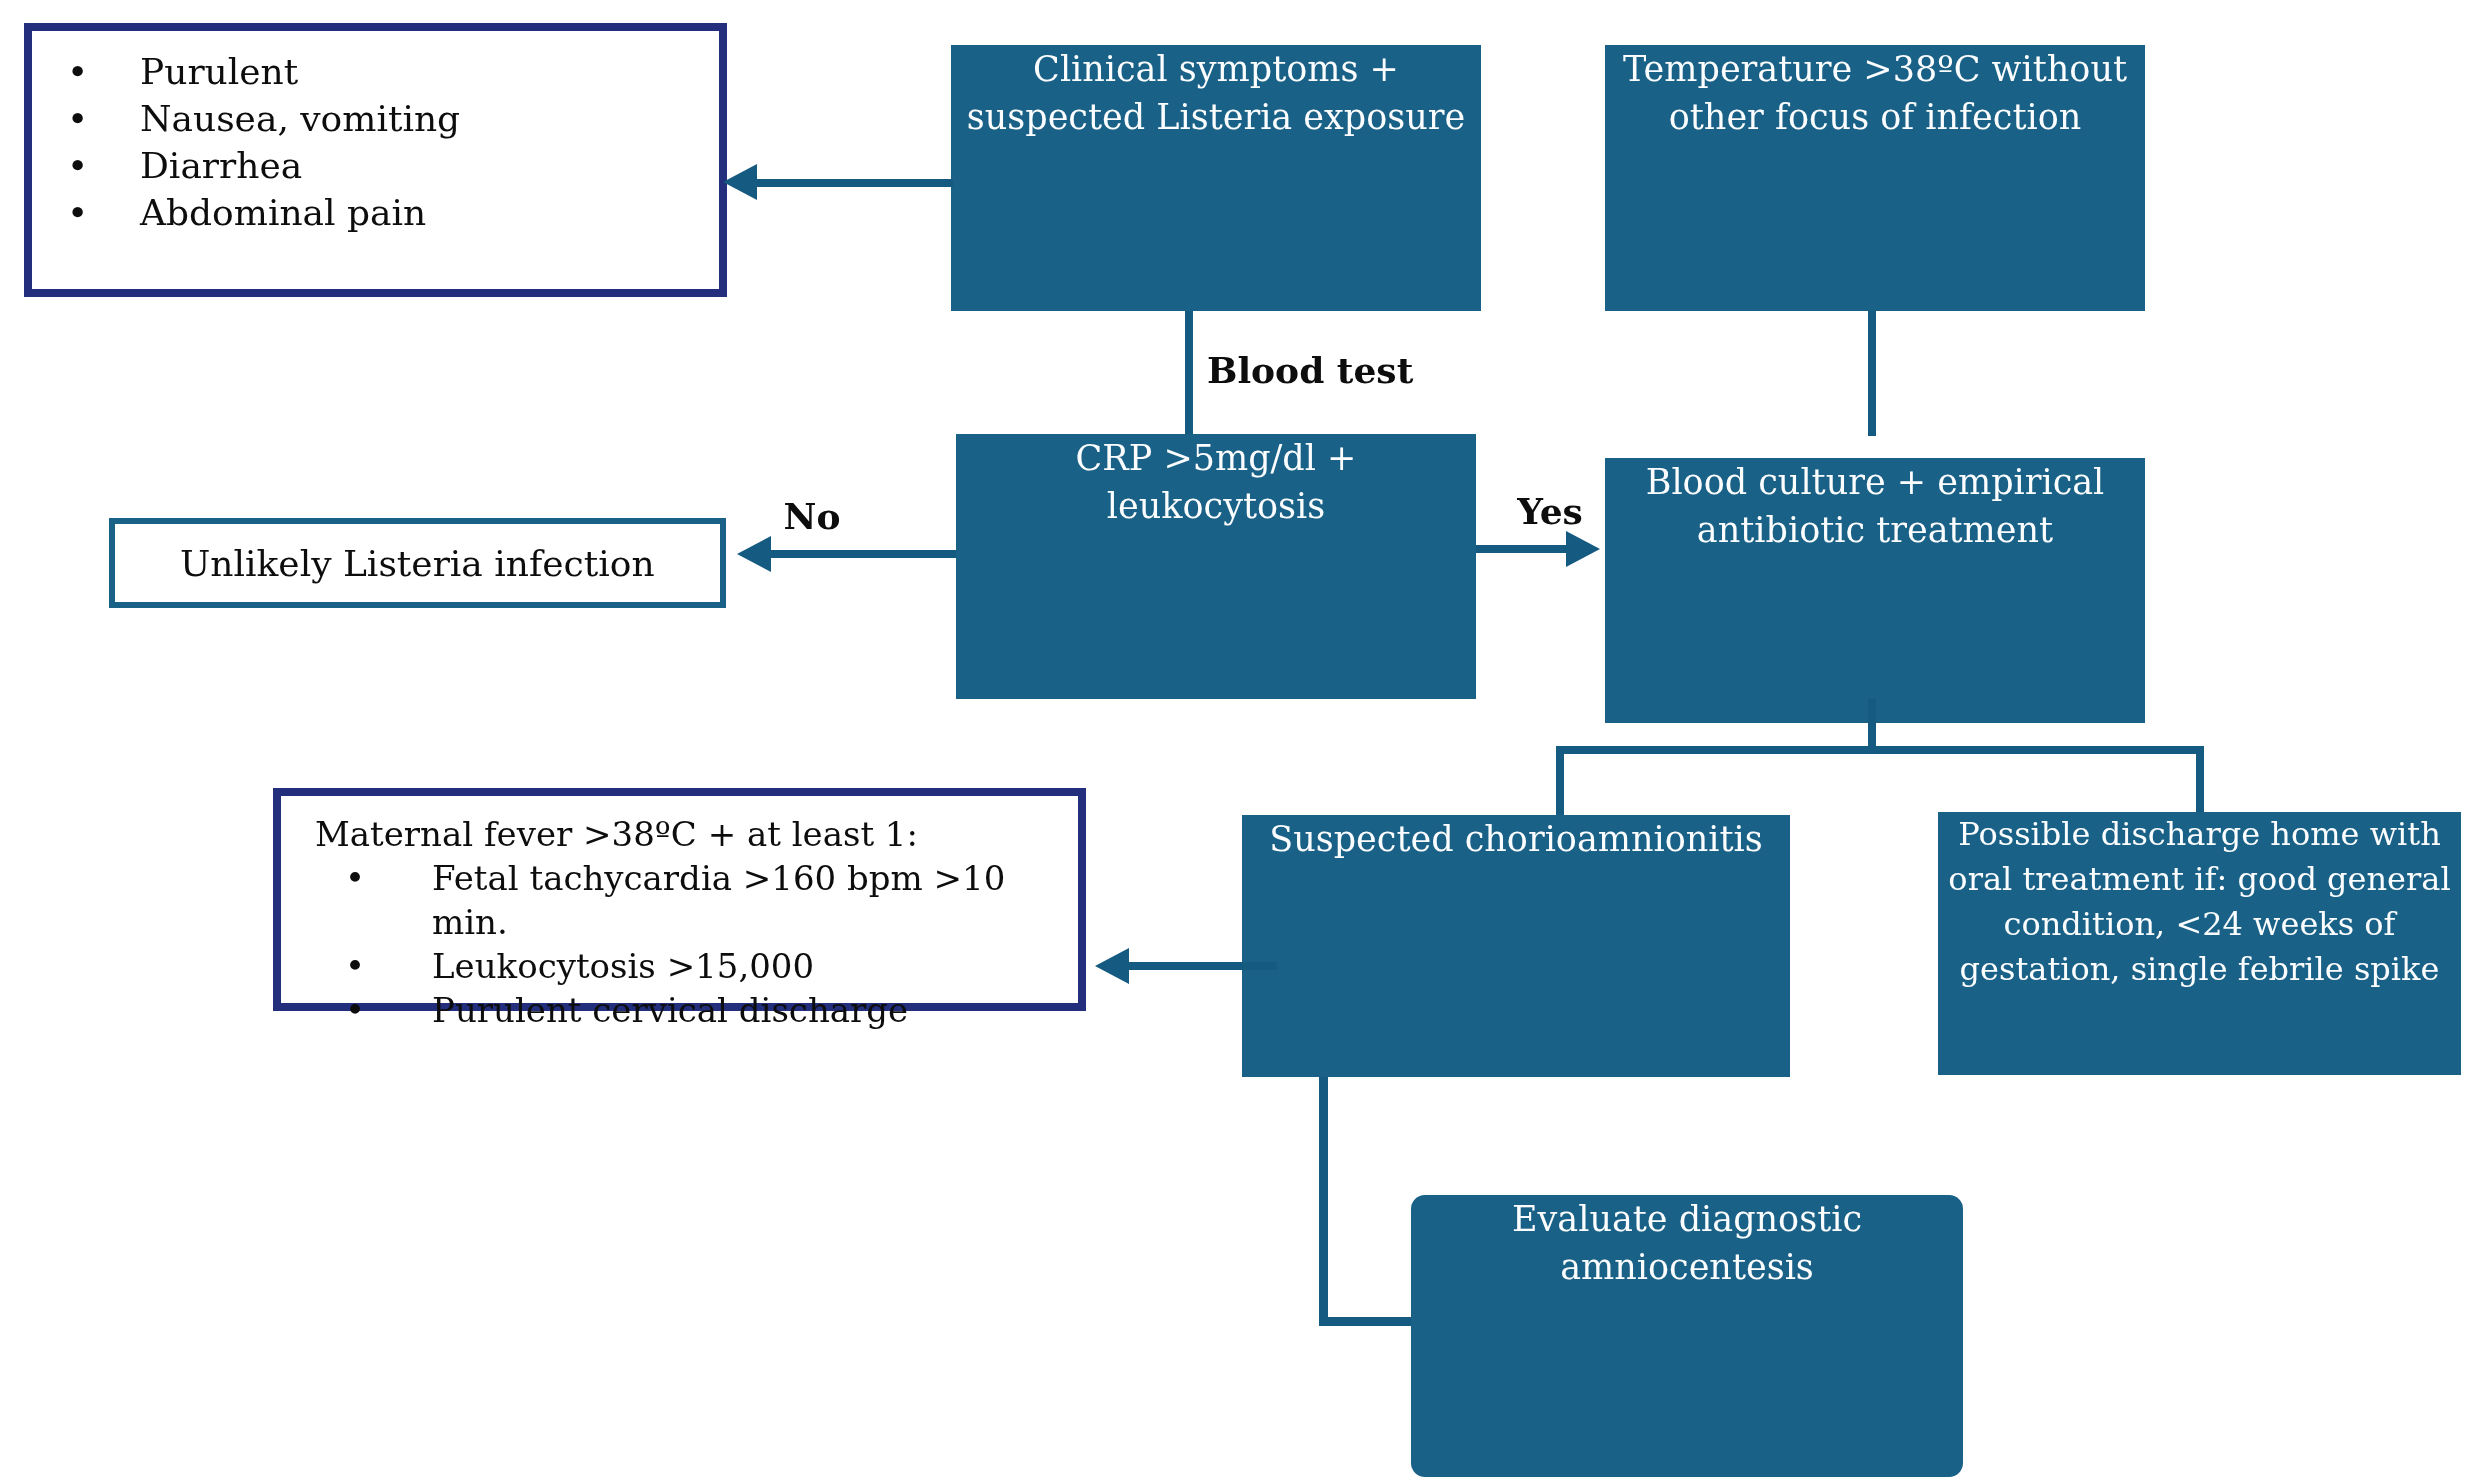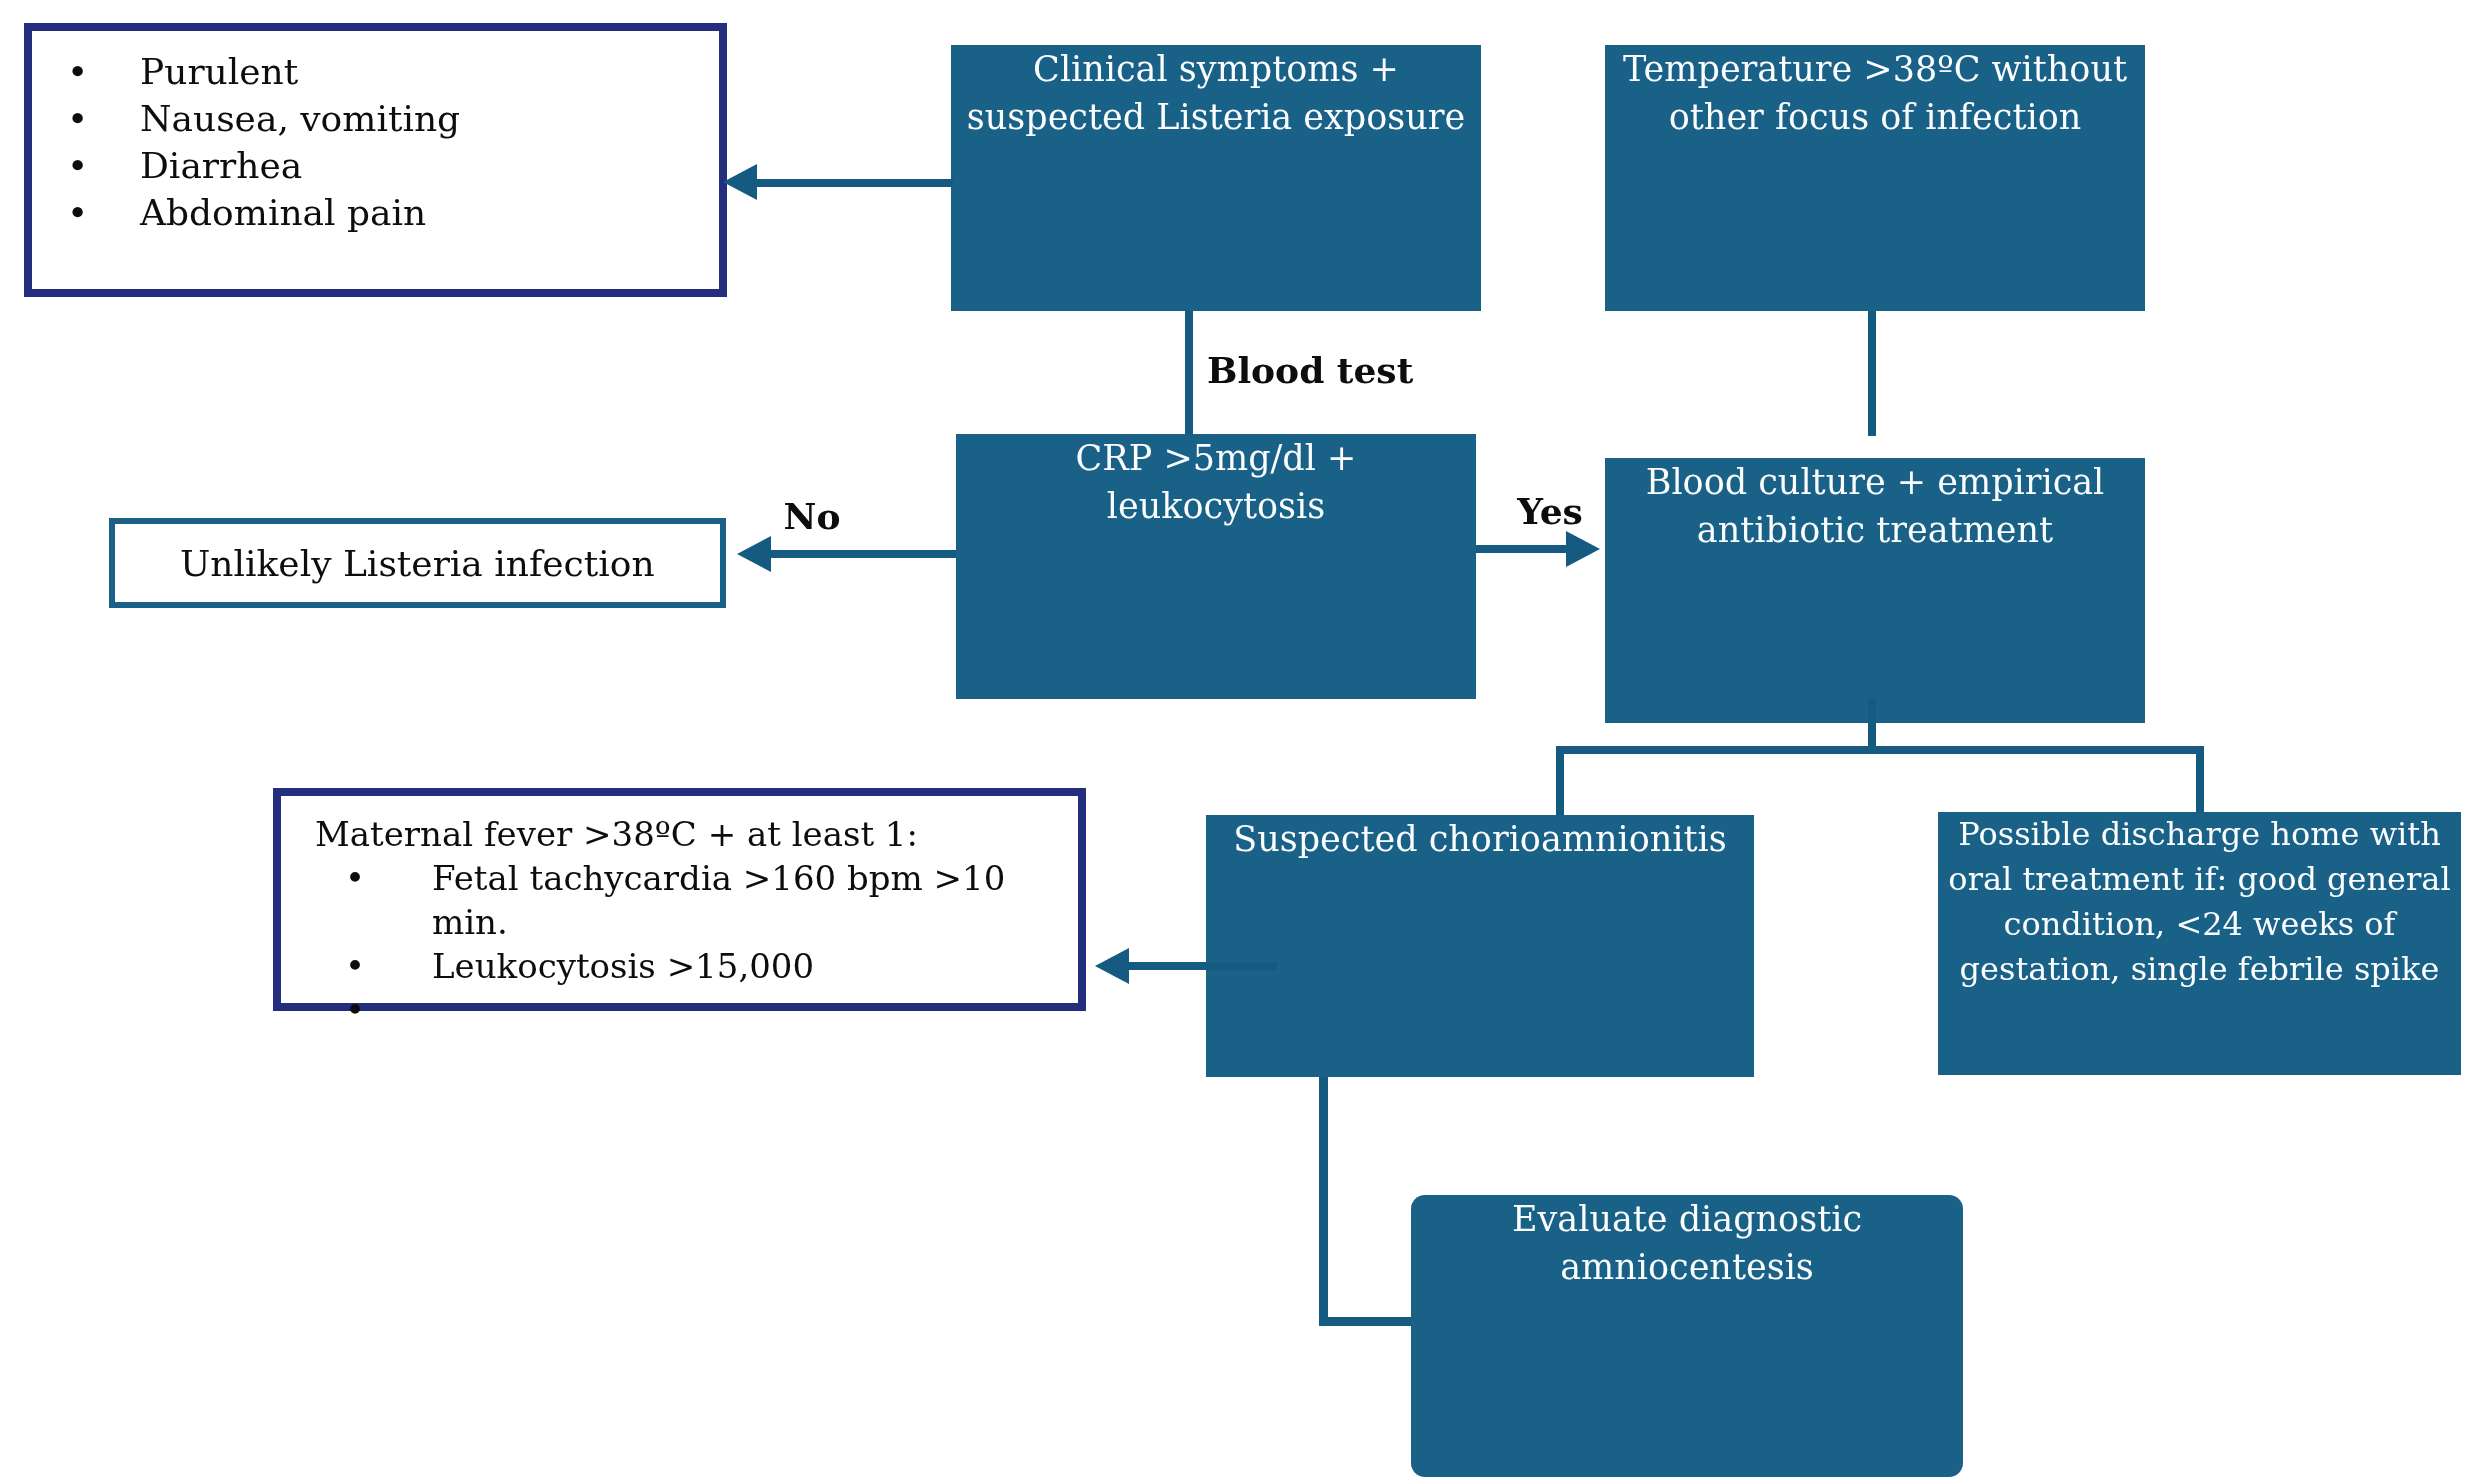--- a/index.html
+++ b/index.html
@@ -108,41 +108,42 @@
 
   <div class="tbox" style="left:1605px;top:458px;width:540px;height:265px;">
     <span>Blood culture + empirical antibiotic treatment</span>
   </div>
 
   <div class="line" style="left:1868px;top:699px;width:8px;height:51px;"></div>
   <div class="line" style="left:1556px;top:746px;width:648px;height:8px;"></div>
   <div class="line" style="left:1556px;top:746px;width:8px;height:70px;"></div>
   <div class="line" style="left:2196px;top:746px;width:8px;height:67px;"></div>
 
-  <div class="tbox" style="left:1206px;top:815px;width:548px;height:262px;">
+  <div class="tbox" style="left:1242px;top:815px;width:548px;height:262px;">
     <span>Suspected chorioamnionitis</span>
   </div>
 
   <div class="tbox small" style="left:1938px;top:812px;width:523px;height:263px;">
     <span>Possible discharge home with oral treatment if: good general condition, &lt;24 weeks of gestation, single febrile spike</span>
   </div>
 
   <div class="wbox navy m" style="left:273px;top:788px;width:813px;height:223px;border-width:8px;">
     <div class="wbox-inner">
       <div>Maternal fever &gt;38ºC + at least 1:</div>
       <div class="bullet-row">
         <span class="bullet-dot">•</span>
         <span>Fetal tachycardia &gt;160 bpm &gt;10 min.</span>
       </div>
       <div class="bullet-row">
         <span class="bullet-dot">•</span>
         <span>Leukocytosis &gt;15,000</span>
       </div>
       <div class="bullet-row">
         <span class="bullet-dot">•</span>
+        <span>Purulent cervical discharge</span>
       </div>
     </div>
   </div>
 
   <div>
     <div class="ah ah-left" style="left:1095px;top:948px;"></div>
     <div class="shaft" style="left:1127px;top:962px;width:150px;"></div>
   </div>
 
   <div class="line" style="left:1319px;top:1077px;width:8.7px;height:249px;"></div>

